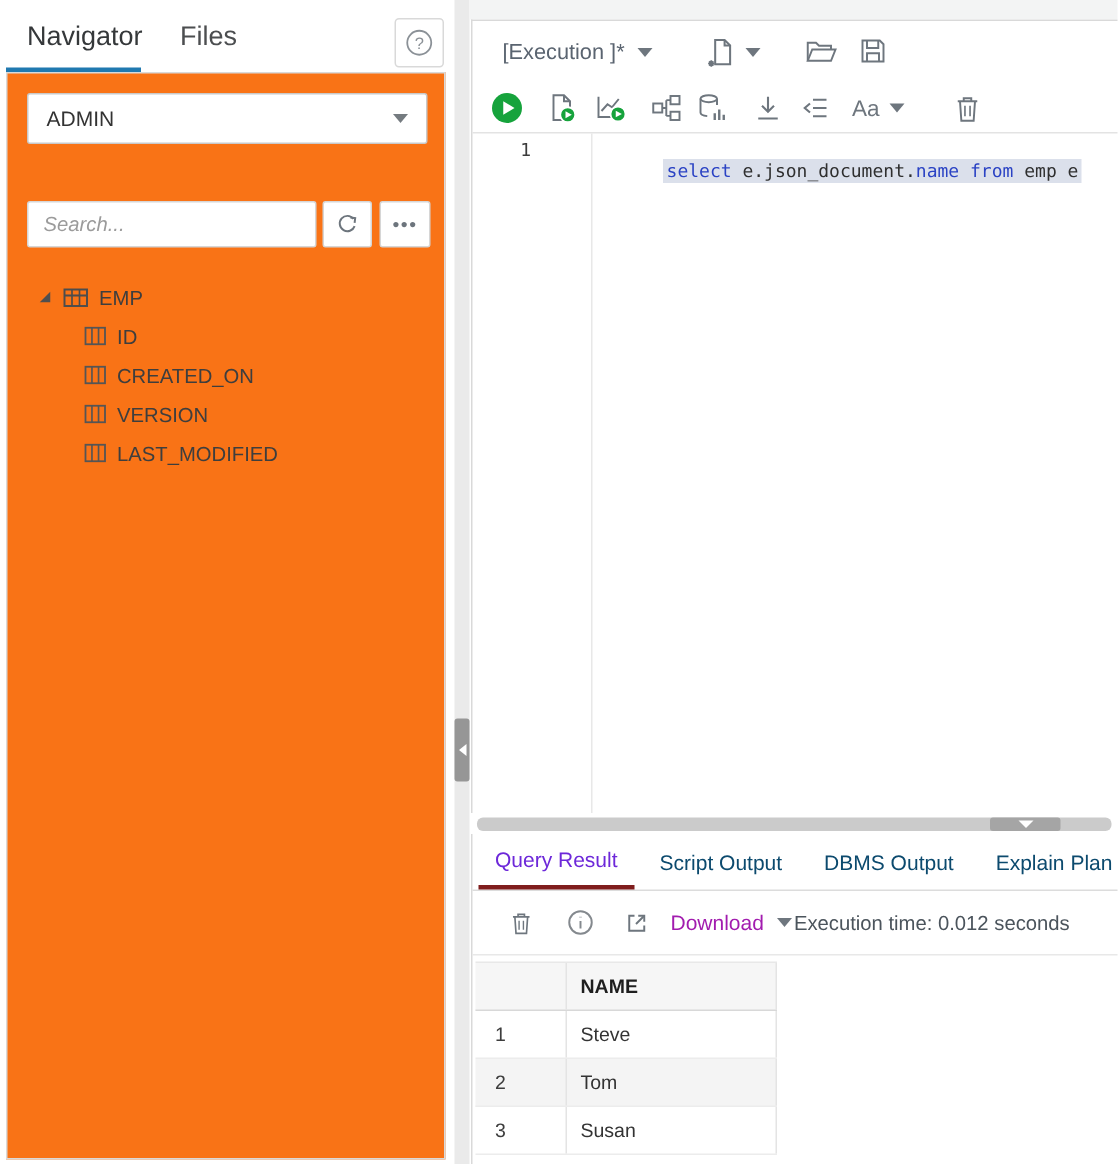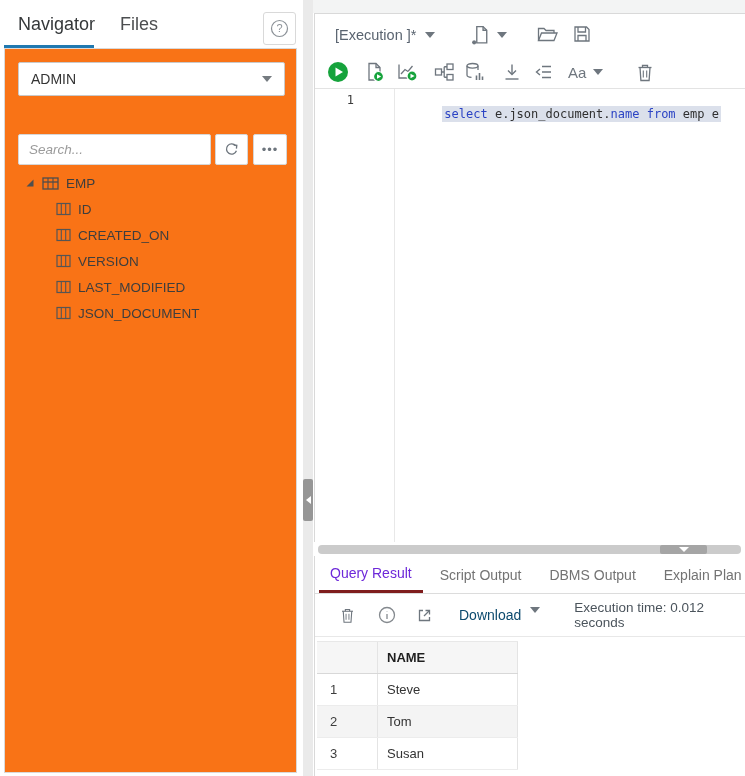--- a/index.html
+++ b/index.html
@@ -29,21 +29,21 @@
   .search-input { position:absolute; left:13px; top:85px; width:193px; height:31px;
                   border:1px solid #d6d6d6; border-radius:2px; font-size:13.5px;
                   font-style:italic; color:#555; padding:0 10px;
                   font-family:"Liberation Sans", sans-serif; }
   .search-input::placeholder { color:#9b9b9b; font-style:italic; }
   .sq-btn { position:absolute; top:85px; height:31px; border:1px solid #d6d6d6; border-radius:2px;
             background:#fff; display:flex; align-items:center; justify-content:center; cursor:pointer; }
   .refresh-btn { left:210px; width:33px; }
   .more-btn { left:248px; width:34px; font-size:13px; color:#6d757d; letter-spacing:1px; }
 
-  .tree { position:absolute; left:0; top:121px; right:0; }
+  .tree { position:absolute; left:0; top:136px; right:0; }
   .tree-row { height:26px; display:flex; align-items:center; font-size:13.5px; color:#3e3e3e; cursor:pointer; }
   .tree-row.root { padding-left:20px; gap:7px; }
   .tree-row.child { padding-left:51px; gap:7px; }
 
   
   .v-strip { left:303px; top:0; width:10px; height:776px; background:#eaeaea; }
   .v-handle { left:303px; top:479px; width:10px; height:42px; background:#969696; border-radius:2px;
               display:flex; align-items:center; justify-content:center; cursor:col-resize; }
   .tri-left { width:0; height:0; border-top:4px solid transparent; border-bottom:4px solid transparent;
               border-right:5px solid #fff; }
@@ -75,30 +75,30 @@
   .code-line { position:absolute; left:84px; top:4px; white-space:pre;
                font-family:"DejaVu Sans Mono", monospace; font-size:12px; }
   .code-sel { background:#dbe0eb; padding:1px 2px; }
   .kw { color:#2b43c4; }
   .pl { color:#2f2f2f; }
 
   
   .bot-panel { left:314px; top:556px; width:431px; height:220px; background:#fff;
                border-left:1px solid #d9d9d9; }
   .res-tabs { display:flex; height:38px; padding-left:4px; border-bottom:1px solid #dcdcdc; }
-  .res-tab { display:flex; align-items:center; padding:0 11px; font-size:14px; color:#737373;
+  .res-tab { display:flex; align-items:center; padding:0 11px; font-size:14px; color:#0c4a6e;
              cursor:pointer; white-space:nowrap; }
   .res-tab + .res-tab { margin-left:6px; }
   .res-tab.active { color:#6d28d9; border-bottom:3px solid #7f1d1d; }
   .res-toolbar { display:flex; align-items:center; height:43px; padding-left:24px;
                  border-bottom:1px solid #e8e8e8; }
   .res-toolbar .ic { display:flex; align-items:center; justify-content:center; cursor:pointer; }
-  .download-group { display:flex; gap:9px; margin-left:26px;
-                    font-size:14px; color:#0c4a6e; cursor:pointer; }
-  .exec-time { margin-left:34px; font-size:13.5px; color:#4b545c; }
+  .download-group { display:flex; align-items:center; gap:9px; margin-left:14px;
+                    font-size:14px; color:#a21caf; cursor:pointer; }
+  .exec-time { margin-left:1px; font-size:13.5px; color:#4b545c; }
 
   .grid { position:absolute; left:2px; top:85px; width:201px; border-top:1px solid #e8e8e8; }
   .g-row { display:flex; height:32px; }
   .g-head { background:#f6f6f6; border-bottom:1px solid #d8d8d8; }
   .g-num { width:61px; display:flex; align-items:center; padding-left:13px; font-size:13px;
            color:#3d3d3d; border-right:1px solid #e4e4e4; }
   .g-name { width:140px; display:flex; align-items:center; padding-left:9px; font-size:13px;
             color:#333; border-right:1px solid #e4e4e4; }
   .g-head .g-name { font-weight:bold; color:#1f1f1f; }
   .g-data { border-bottom:1px solid #ececec; background:#fff; }
@@ -199,30 +199,20 @@
     <div class="tree-row child">
       <span>
         <svg width="15" height="14" viewBox="0 0 15 14" fill="none">
           <rect x="1" y="1.5" width="13" height="11" stroke="#555" stroke-width="1.2"></rect>
           <line x1="5.3" y1="1.5" x2="5.3" y2="12.5" stroke="#555" stroke-width="1.1"></line>
           <line x1="9.7" y1="1.5" x2="9.7" y2="12.5" stroke="#555" stroke-width="1.1"></line>
         </svg>
       </span>
       <span>LAST_MODIFIED</span>
     </div>
-    <div class="tree-row child">
-      <span>
-        <svg width="15" height="14" viewBox="0 0 15 14" fill="none">
-          <rect x="1" y="1.5" width="13" height="11" stroke="#555" stroke-width="1.2"></rect>
-          <line x1="5.3" y1="1.5" x2="5.3" y2="12.5" stroke="#555" stroke-width="1.1"></line>
-          <line x1="9.7" y1="1.5" x2="9.7" y2="12.5" stroke="#555" stroke-width="1.1"></line>
-        </svg>
-      </span>
-      <span>JSON_DOCUMENT</span>
-    </div>
   </div>
 </div>
 
 <div class="abs v-strip"></div>
 <div class="abs v-handle">
   <span class="tri-left"></span>
 </div>
 
 <div class="abs top-strip"></div>
 <div class="abs ws-panel">

